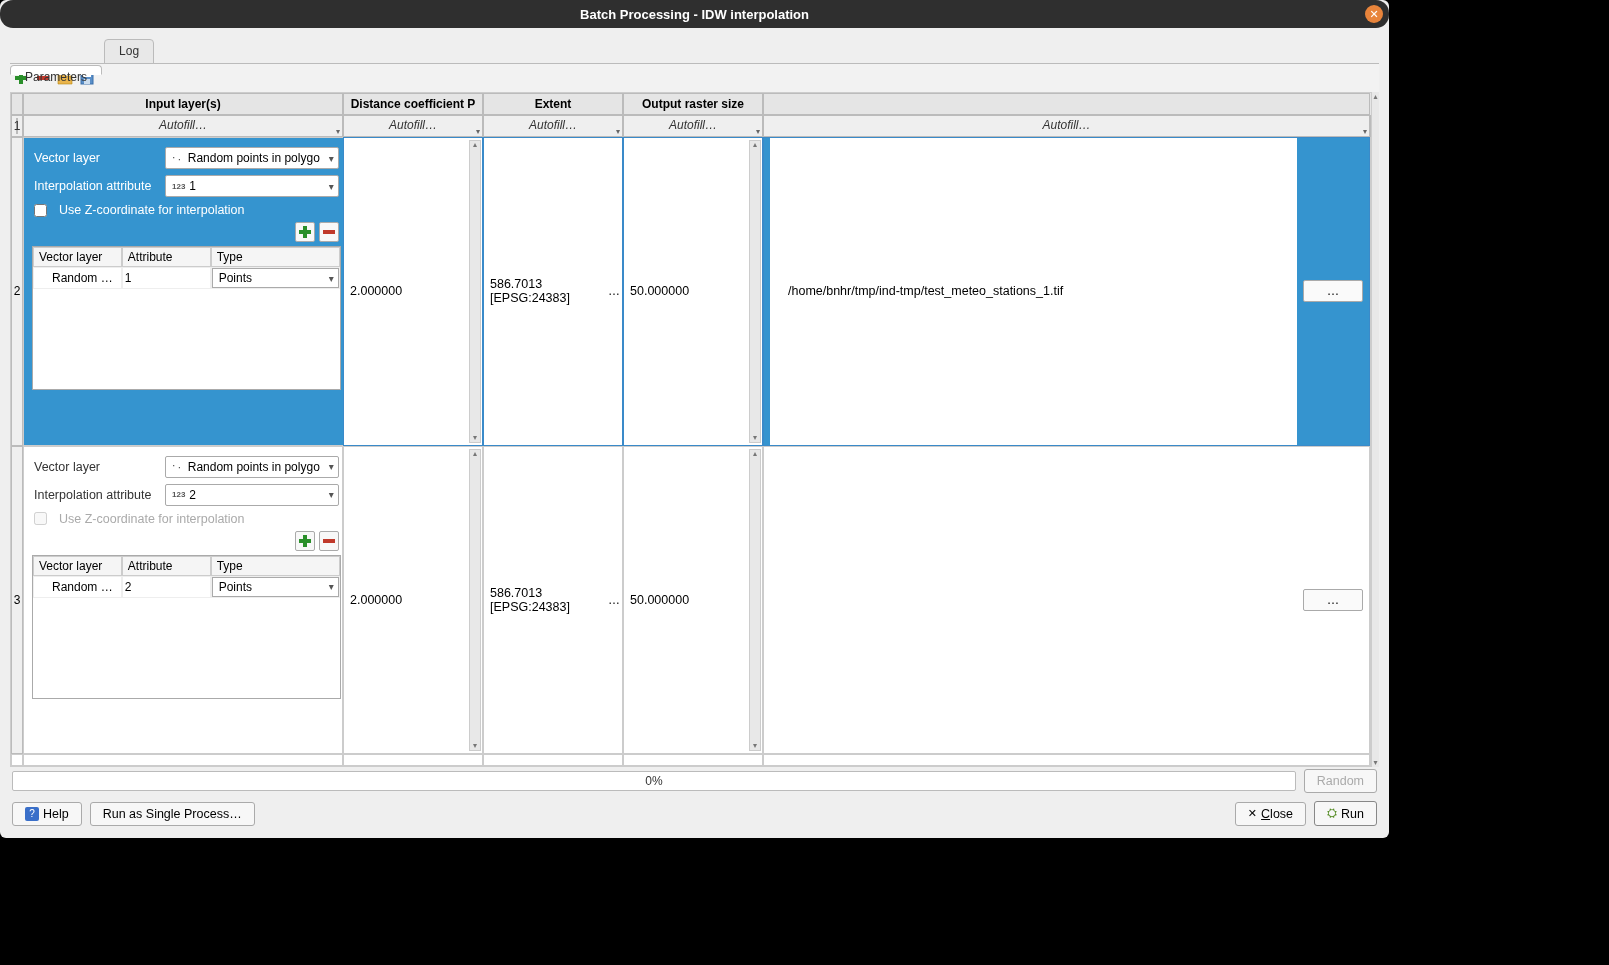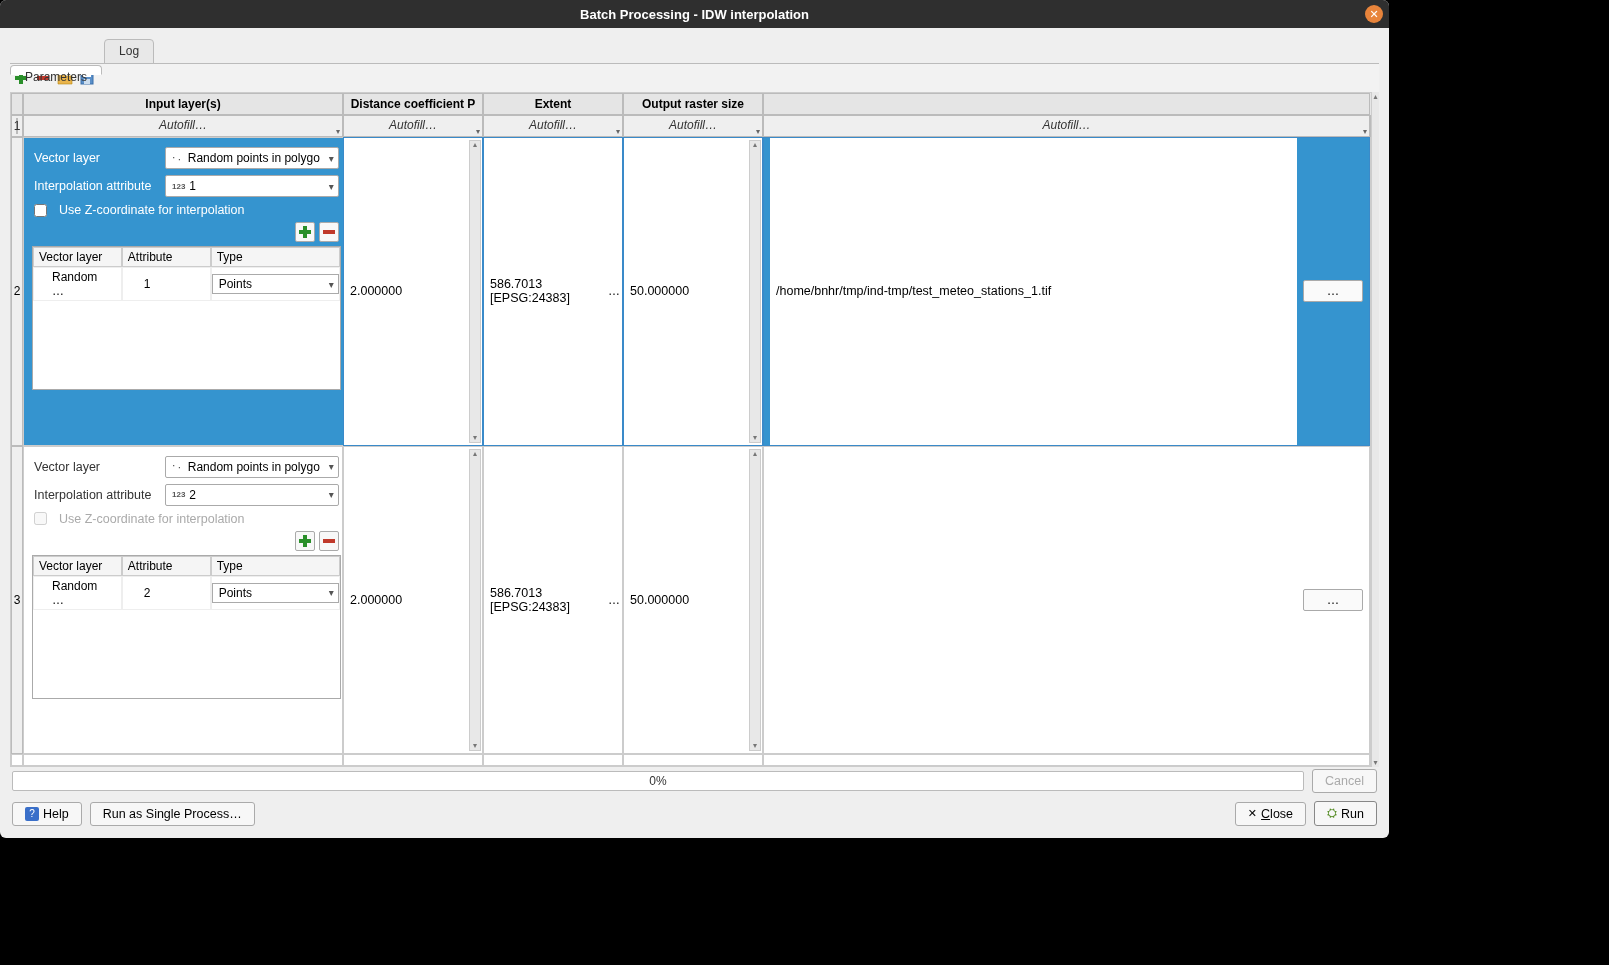--- a/index.html
+++ b/index.html
@@ -1,18 +1,18 @@
 <!DOCTYPE html>
 <html><head>
 <meta charset="utf-8">
 <style>
 * { box-sizing: border-box; margin: 0; padding: 0; }
 body { font-family: "Liberation Sans", "DejaVu Sans", Arial, sans-serif; font-size: 12px; background: #000; width: 1389px; height: 838px; overflow: hidden; }
 .window { width: 1389px; height: 838px; background: #efefef; display: flex; flex-direction: column; border-radius: 6px; overflow: hidden; }
-.titlebar { background: #2f2f2f; color: #fff; height: 28px; display: flex; align-items: center; justify-content: center; position: relative; font-weight: bold; font-size: 13px; }
+.titlebar { background: #2f2f2f; color: #fff; height: 28px; display: flex; align-items: center; justify-content: center; position: relative; font-weight: bold; font-size: 13px; border-radius: 13px; }
 .titlebar .close-btn { position: absolute; right: 6px; width: 18px; height: 18px; border-radius: 50%; background: #e8843b; color: #fff; display: flex; align-items: center; justify-content: center; font-size: 11px; cursor: pointer; }
 .content { flex: 1; padding: 10px; display: flex; flex-direction: column; overflow: hidden; }
 .tab-strip { display: flex; border-bottom: 1px solid #bbb; height: 26px; }
 .tab { border: 1px solid #bbb; padding: 4px 14px; background: #e8e8e8; border-top-left-radius: 4px; border-top-right-radius: 4px; margin-right: 2px; position: relative; top: 1px; cursor: pointer; color: #333; }
 .tab.active { background: #fff; border-bottom: 1px solid #fff; margin-top: 26px; }
 .tab-body { background: #f2f2f2; border: 0; flex: 1; display: flex; flex-direction: column; overflow: hidden; }
 .toolbar { padding: 5px 2px; display: flex; gap: 4px; }
 .tbtn { width: 18px; height: 18px; display: flex; align-items: center; justify-content: center; cursor: pointer; font-size: 13px; }
 .grid-wrap { flex: 1; overflow: hidden; display: flex; flex-direction: column; border: 1px solid #ccc; }
 .grid-head { display: grid; grid-template-columns: 12px 320px 140px 140px 140px 1fr 8px; background: #e5e5e5; }
@@ -38,21 +38,21 @@
 .combo .pre { font-size: 8px; margin-right: 4px; color: #555; }
 .checkbox-row { color: #cfe7f5; }
 .input-panel.inactive .checkbox-row { color: #aaa; }
 .checkbox-row input { margin-right: 6px; }
 .mini-btns { display: flex; justify-content: flex-end; gap: 4px; padding: 2px 4px; }
 .mini-btn { width: 20px; height: 20px; border: 1px solid #aaa; background: #f8f8f8; display: flex; align-items: center; justify-content: center; cursor: pointer; border-radius: 2px; font-size: 12px; }
 .subtable { background: #fff; border: 1px solid #aaa; margin: 2px 2px 2px 2px; }
 .subtable-head { display: grid; grid-template-columns: 1.1fr 1.1fr 1.6fr; }
 .sth { border: 1px solid #ccc; padding: 2px 5px; background: #f5f5f5; font-size: 12px; color: #000; }
 .subtable-row { display: grid; grid-template-columns: 1.1fr 1.1fr 1.6fr; height: 22px; }
-.stc { border: 1px solid #eee; padding: 2px 21px; font-size: 12px; color: #000; display: flex; align-items: center; }
+.stc { border: 1px solid #eee; padding: 2px 2px; font-size: 12px; color: #000; display: flex; align-items: center; }
 .stc.combo-cell { padding: 0; }
 .subtable-rest { height: 100px; background: #fff; }
 .interp-cell { padding: 0 6px; display: flex; align-items: center; gap: 6px; }
 .browse-btn { margin-left: auto; width: 60px; height: 22px; border: 1px solid #aaa; background: #fafafa; display: flex; align-items: center; justify-content: center; border-radius: 2px; cursor: pointer; }
 .grid-tail { display: grid; grid-template-columns: 12px 320px 140px 140px 140px 1fr 8px; height: 12px; }
 .grid-tail > div { border: 1px solid #ccc; background: #fff; }
 .grid-scroll { position: absolute; right: 0; top: 0; bottom: 0; width: 8px; background: #e8e8e8; border-left: 1px solid #ccc; display: flex; flex-direction: column; justify-content: space-between; align-items: center; font-size: 8px; color: #777; }
 .below-grid { padding: 6px 2px; display: flex; align-items: center; gap: 6px; }
 .progress-row { padding: 2px 2px; display: flex; align-items: center; gap: 8px; }
 .progress-bar { flex: 1; height: 20px; border: 1px solid #bbb; background: #fff; display: flex; align-items: center; justify-content: center; font-size: 12px; color: #333; border-radius: 2px; }
@@ -203,21 +203,21 @@
                 <span class="ellip">…</span>
               </div>
               <div class="cell selected">
                 <span>50.000000</span>
                 <div class="scroll-hint">
                     <span>▴</span>
                     <span>▾</span>
                   </div>
               </div>
               <div class="cell interp-cell" style="background:#3594cf;">
-                <span style="flex:1; background:#fff; height:100%; display:flex; align-items:center; padding:0 6px;">/home/bnhr/tmp/ind-tmp/test_meteo_stations_1.tif</span>
+                <span style="flex:1; background:#fff; height:100%; display:flex; align-items:center; padding:0 18px;">/home/bnhr/tmp/ind-tmp/test_meteo_stations_1.tif</span>
                 <div class="browse-btn" style="background:#fafafa;">…</div>
               </div>
               <div class="cell" style="padding:0;background:#e8e8e8"></div>
             </div>
 
             <div class="grid-row">
               <div class="rownum">3</div>
 
               <div class="cell" style="padding:0">
                 <div class="input-panel inactive">
@@ -308,21 +308,21 @@
         <div class="grid-scroll">
             <span>▴</span>
             <span>▾</span>
           </div>
       </div>
 
     </div>
 
     <div class="progress-row">
       <div class="progress-bar">0%</div>
-      <div class="btn disabled">Cancel</div>
+      <div class="btn disabled">Random</div>
     </div>
 
     <div class="footer-row">
       <div class="btn">
         <span style="display:inline-flex;width:14px;height:14px;background:#3a6fc9;color:#fff;align-items:center;justify-content:center;border-radius:2px;font-size:10px;">?</span>
         <span>Help</span>
       </div>
       <div class="btn">Run as Single Process…</div>
       <div class="spacer"></div>
       <div class="btn">

